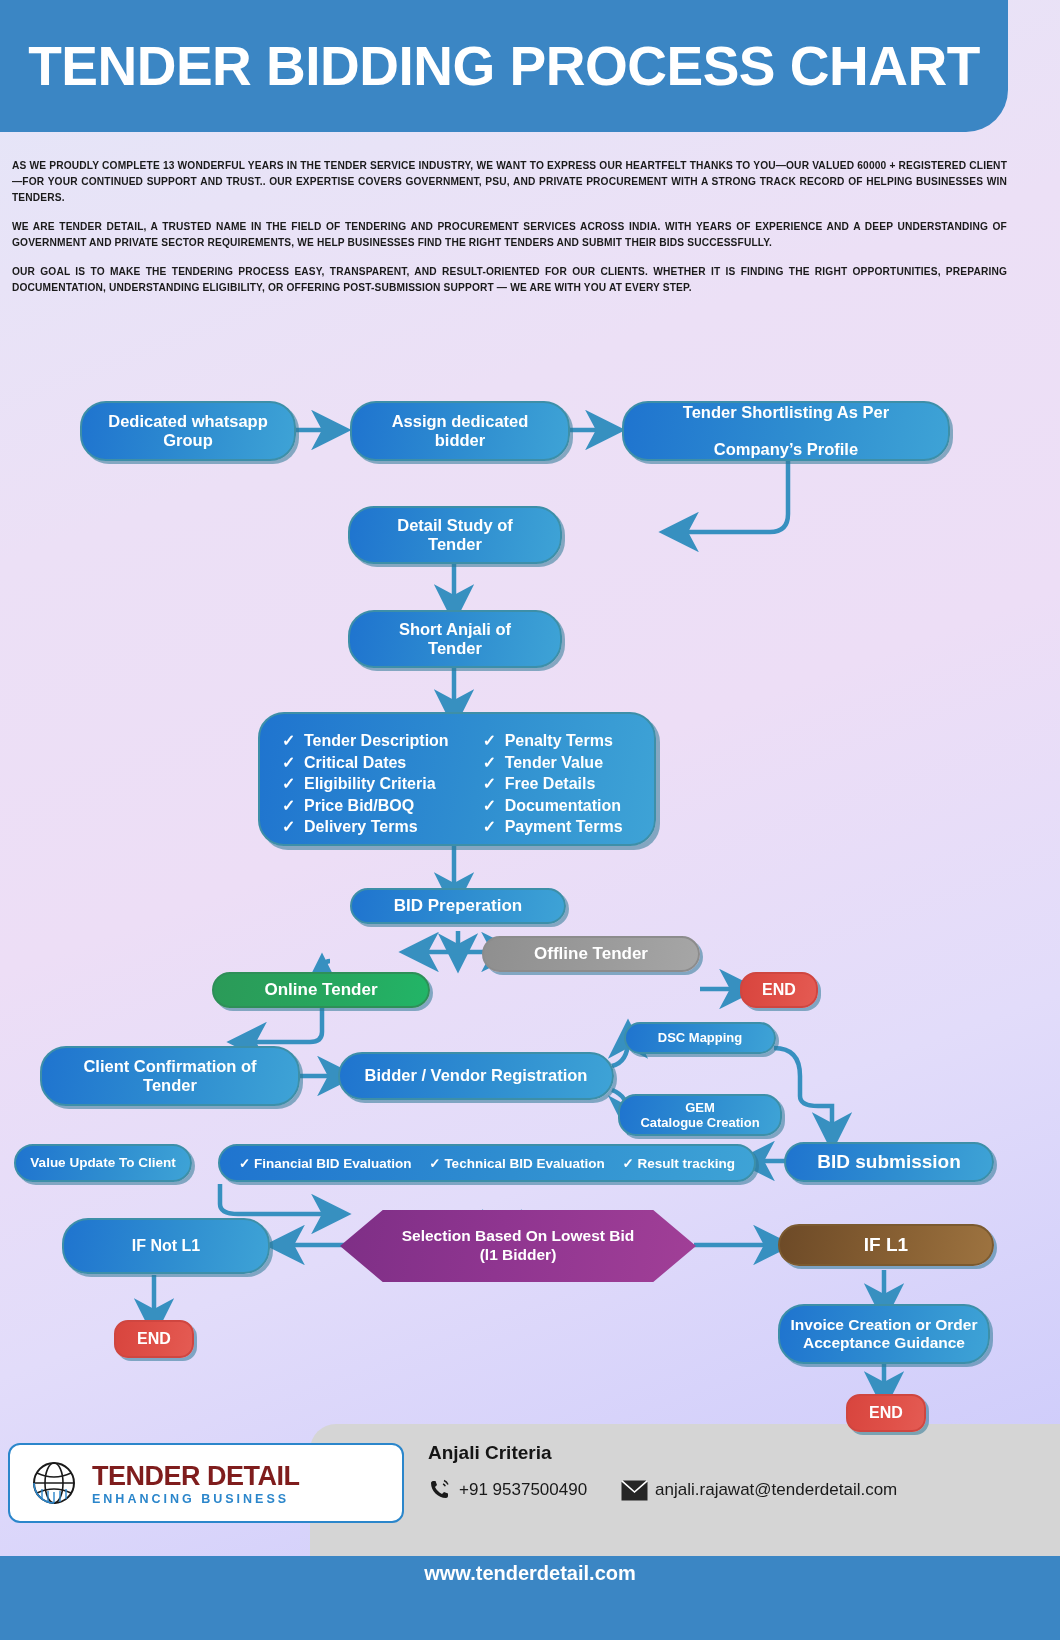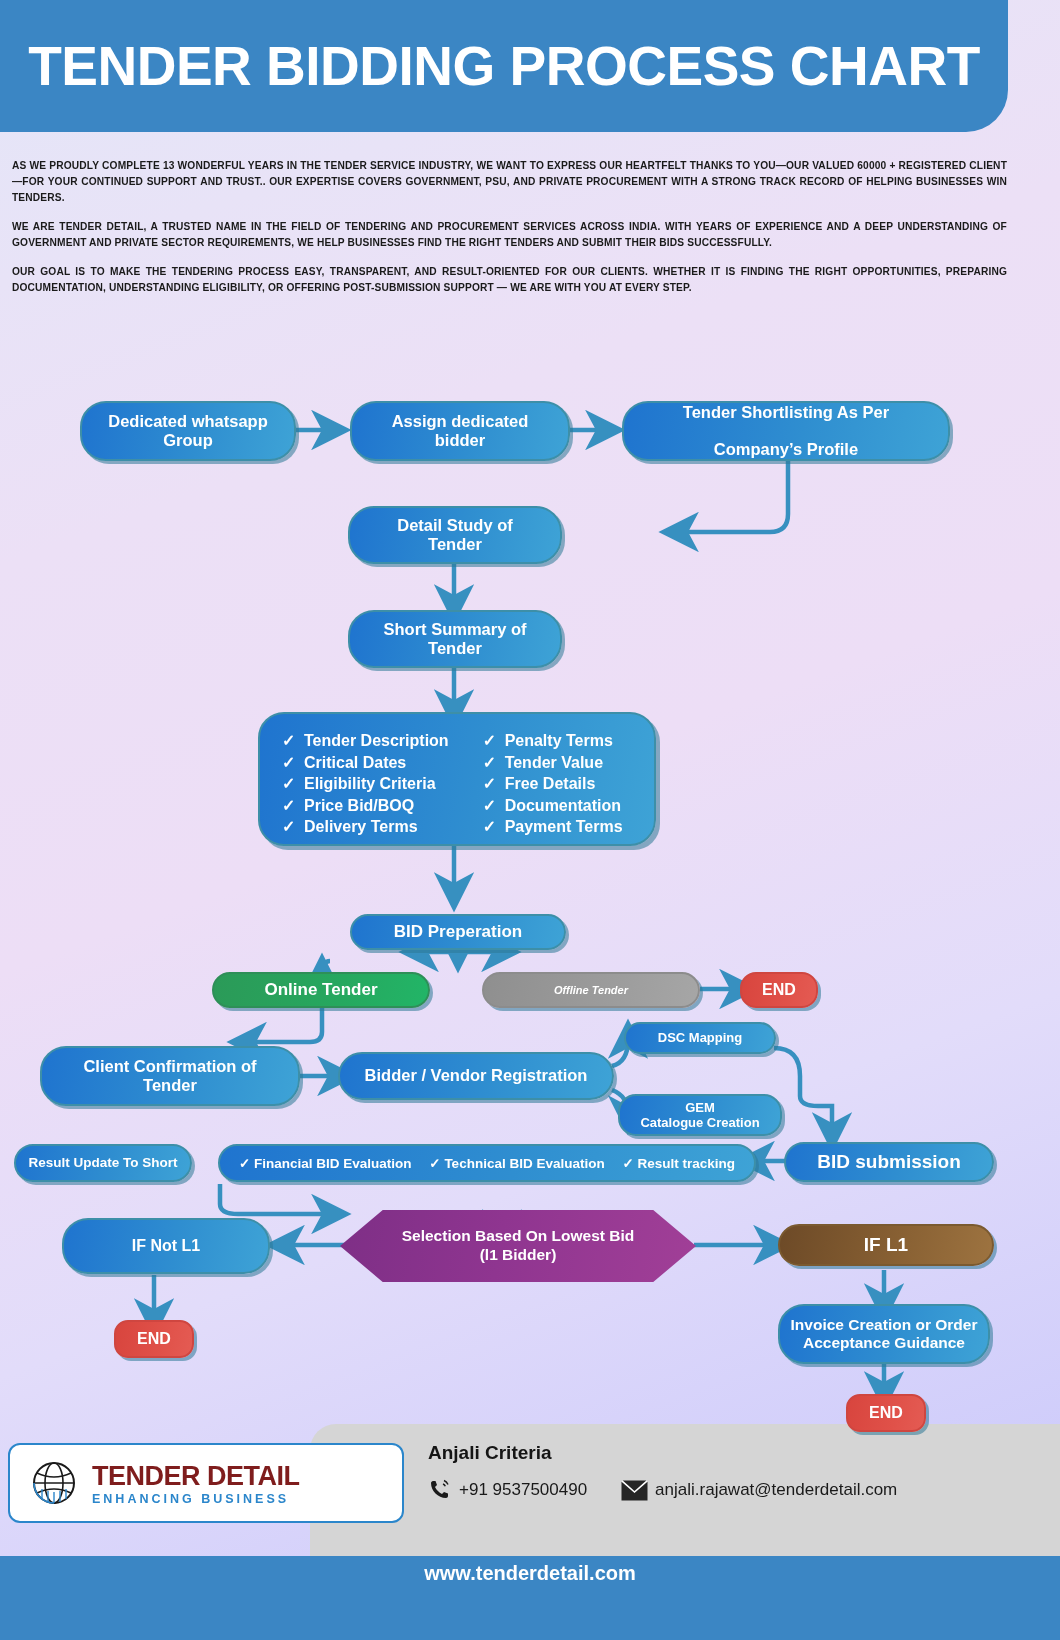--- a/index.html
+++ b/index.html
@@ -198,50 +198,50 @@
     <span>Tender Shortlisting As Per</span>
     <span>Company’s Profile</span>
   </div>
 
   <div class="node" style="left:348px; top:470px; width:214px; height:58px; font-size:16.5px; flex-direction:column;">
     <span>Detail Study of</span>
     <span>Tender</span>
   </div>
 
   <div class="node" style="left:348px; top:574px; width:214px; height:58px; font-size:16.5px; flex-direction:column;">
-    <span>Short Summary of</span>
+    <span>Short Anjali of</span>
     <span>Tender</span>
   </div>
 
   <div class="checkbox-node" style="left:258px; top:676px; width:398px; height:134px;">
     <ul>
       <li><span class="tick">✓</span><span>Tender Description</span></li>
       <li><span class="tick">✓</span><span>Critical Dates</span></li>
       <li><span class="tick">✓</span><span>Eligibility Criteria</span></li>
       <li><span class="tick">✓</span><span>Price Bid/BOQ</span></li>
       <li><span class="tick">✓</span><span>Delivery Terms</span></li>
     </ul>
     <ul>
       <li><span class="tick">✓</span><span>Penalty Terms</span></li>
       <li><span class="tick">✓</span><span>Tender Value</span></li>
       <li><span class="tick">✓</span><span>Free Details</span></li>
       <li><span class="tick">✓</span><span>Documentation</span></li>
       <li><span class="tick">✓</span><span>Payment Terms</span></li>
     </ul>
   </div>
 
-  <div class="node" style="left:350px; top:878px; width:216px; height:36px; font-size:17px; border-radius:18px;text-align:center;">
+  <div class="node" style="left:350px; top:852px; width:216px; height:36px; font-size:17px; border-radius:18px;text-align:center;">
     <span>BID Preperation</span>
   </div>
 
   <div class="node green" style="left:212px; top:936px; width:218px; height:36px; font-size:17px; border-radius:18px;">
     <span>Online Tender</span>
   </div>
 
-  <div class="node grey" style="left:482px; top:936px; width:218px; height:36px; font-size:11px; border-radius:18px;font-style:italic;">
+  <div class="node grey" style="left:482px; top:900px; width:218px; height:36px; font-size:17px; border-radius:18px;">
     <span>Offline Tender</span>
   </div>
 
   <div class="node red" style="left:740px; top:936px; width:78px; height:36px; font-size:16px; border-radius:16px;">
     <span>END</span>
   </div>
 
   <div class="node" style="left:40px; top:1010px; width:260px; height:60px; font-size:16.5px; flex-direction:column;">
     <span>Client Confirmation  of</span>
     <span>Tender</span>
@@ -264,21 +264,21 @@
     <span>BID submission</span>
   </div>
 
   <div class="inline-checks" style="left:218px; top:1108px; width:538px; height:38px;align-items:center;">
     <span><span>✓</span> <span>Financial BID Evaluation</span></span>
     <span><span>✓</span> <span>Technical BID Evaluation</span></span>
     <span><span>✓</span> <span>Result tracking</span></span>
   </div>
 
   <div class="node" style="left:14px; top:1108px; width:178px; height:38px; font-size:13.5px; border-radius:19px;">
-    <span>Result Update To Short</span>
+    <span>Value Update To Client</span>
   </div>
 
   <div class="hex" style="left:340px; top:1174px; width:356px; height:72px; font-size:15.5px; flex-direction:column;">
     <span>Selection Based On Lowest Bid</span>
     <span>(l1 Bidder)</span>
   </div>
 
   <div class="node" style="left:62px; top:1182px; width:208px; height:56px; font-size:16px;">
     <span>IF Not L1</span>
   </div>

